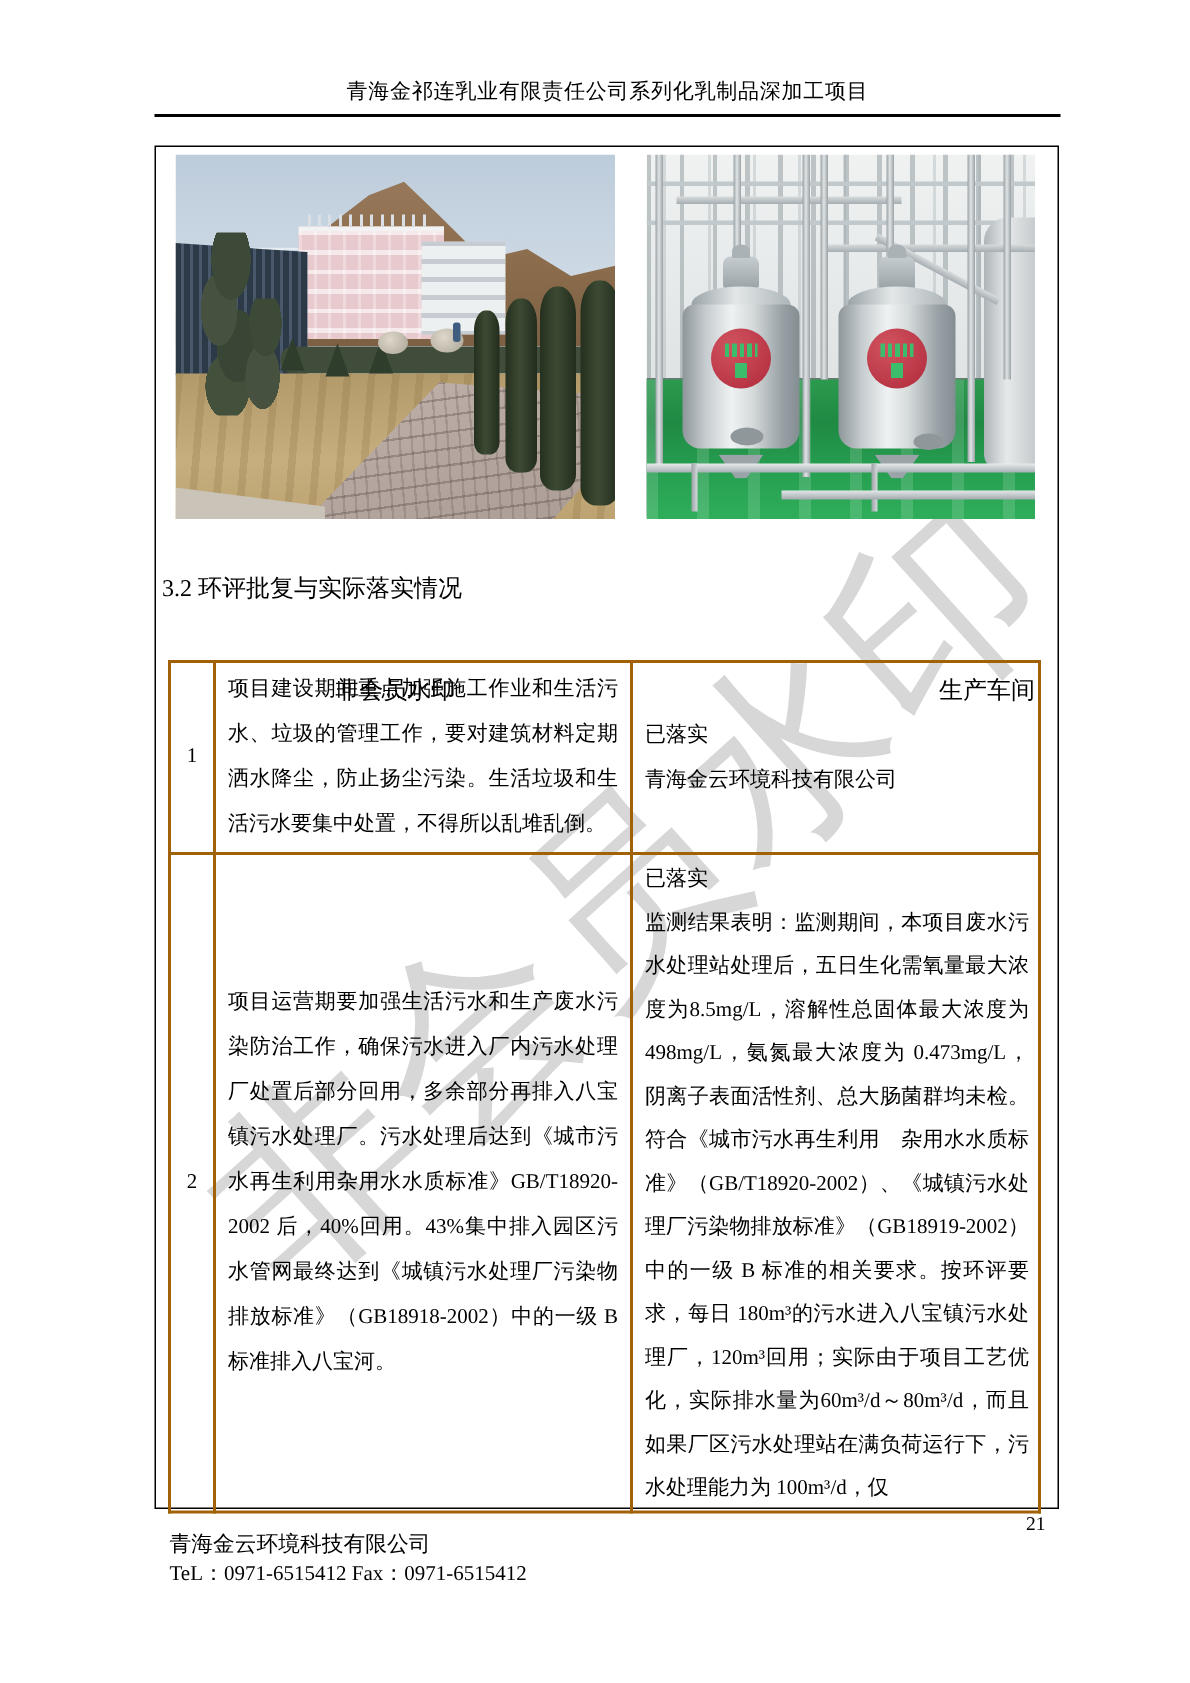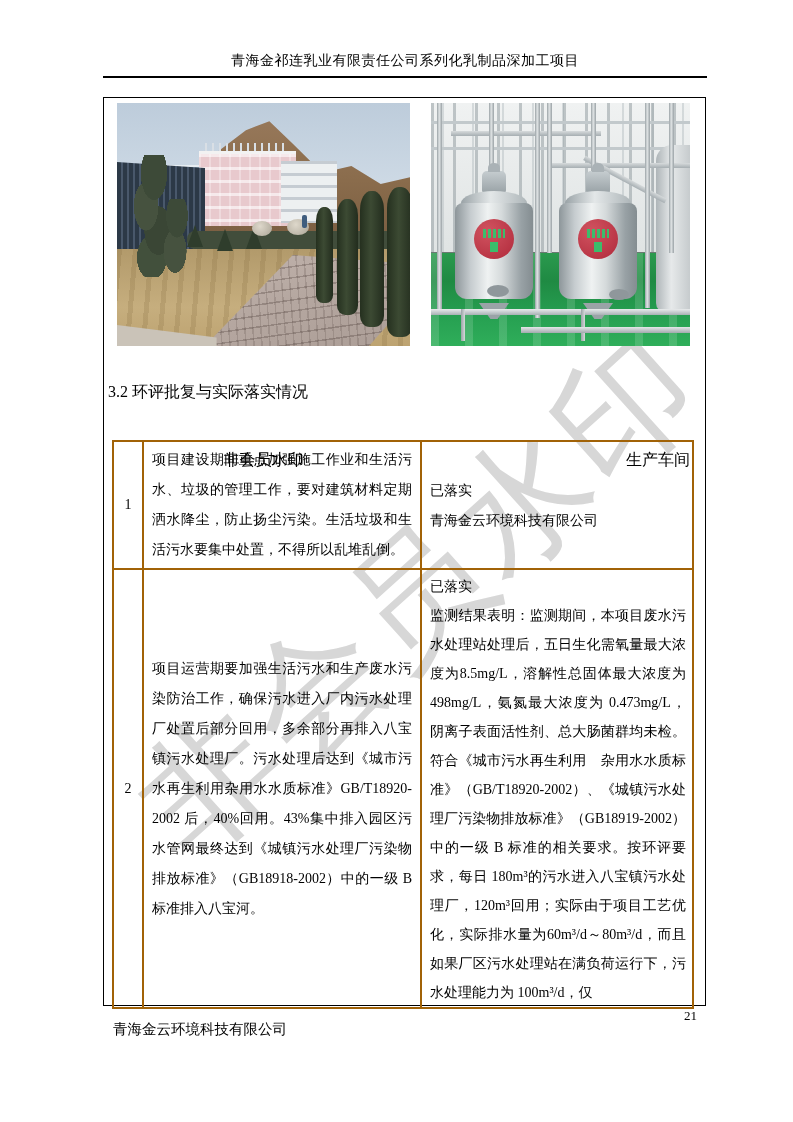--- a/index.html
+++ b/index.html
@@ -228,14 +228,15 @@
         <td class="c-impl">
           <div class="impl-status">已落实</div>
           <div class="impl-detail">监测结果表明：监测期间，本项目废水污水处理站处理后，五日生化需氧量最大浓度为8.5mg/L，溶解性总固体最大浓度为 498mg/L，氨氮最大浓度为 0.473mg/L，阴离子表面活性剂、总大肠菌群均未检。符合《城市污水再生利用　杂用水水质标准》（GB/T18920-2002）、《城镇污水处理厂污染物排放标准》（GB18919-2002）中的一级 B 标准的相关要求。按环评要求，每日 180m³的污水进入八宝镇污水处理厂，120m³回用；实际由于项目工艺优化，实际排水量为60m³/d～80m³/d，而且如果厂区污水处理站在满负荷运行下，污水处理能力为 100m³/d，仅</div>
         </td>
       </tr>
     </tbody>
       </table>
 
     <div class="page-number">21</div>
     <div class="footer-company">青海金云环境科技有限公司</div>
+    <div class="footer-contact">TeL：0971-6515412 Fax：0971-6515412</div>
   </div>
 </div>
 
 </body></html>

